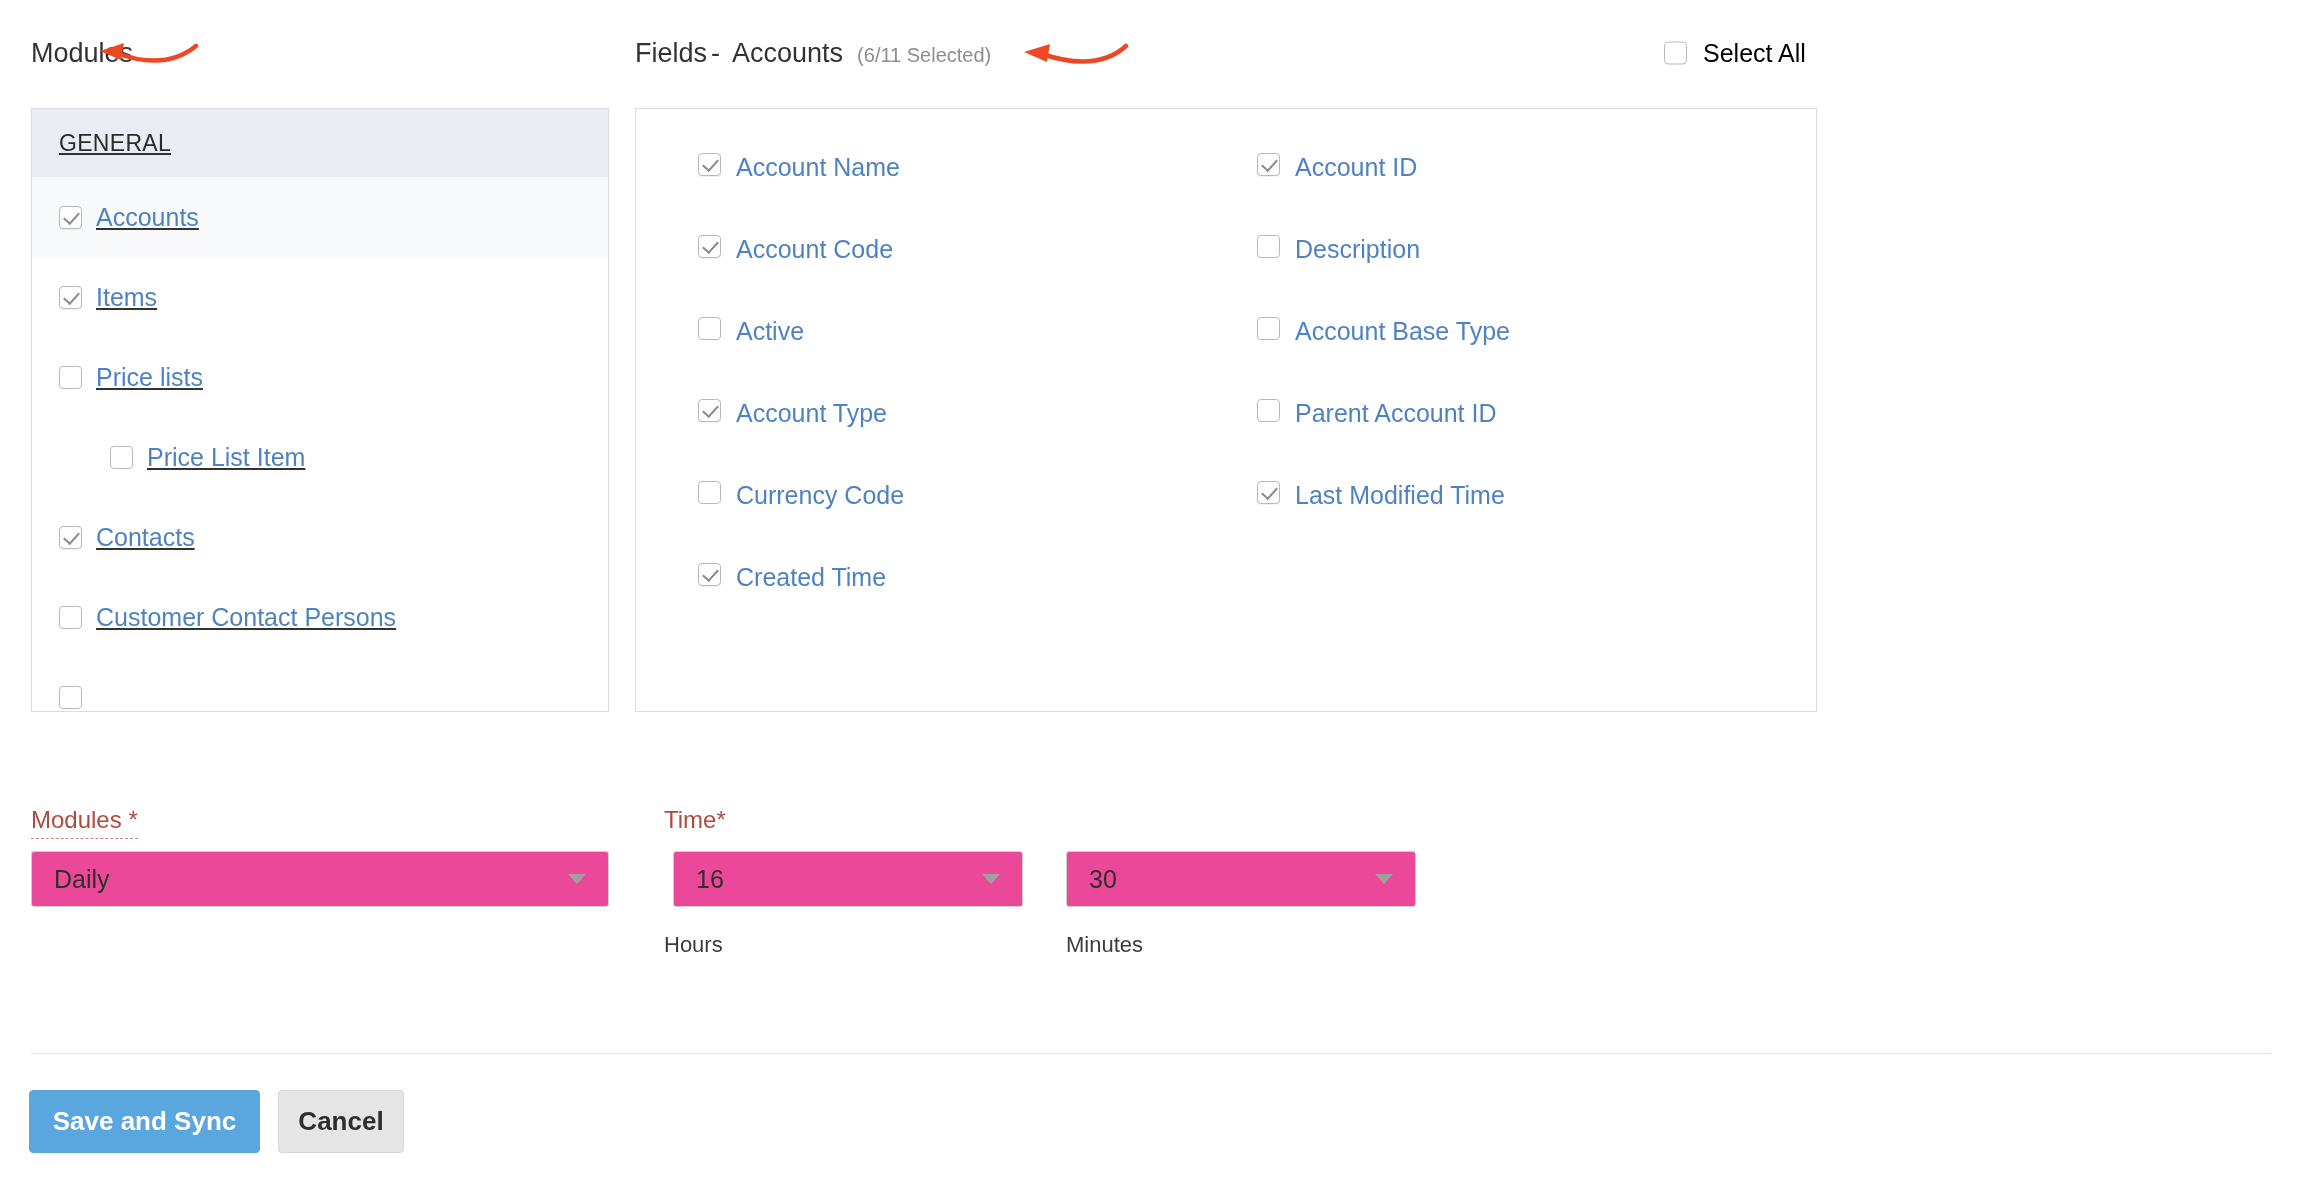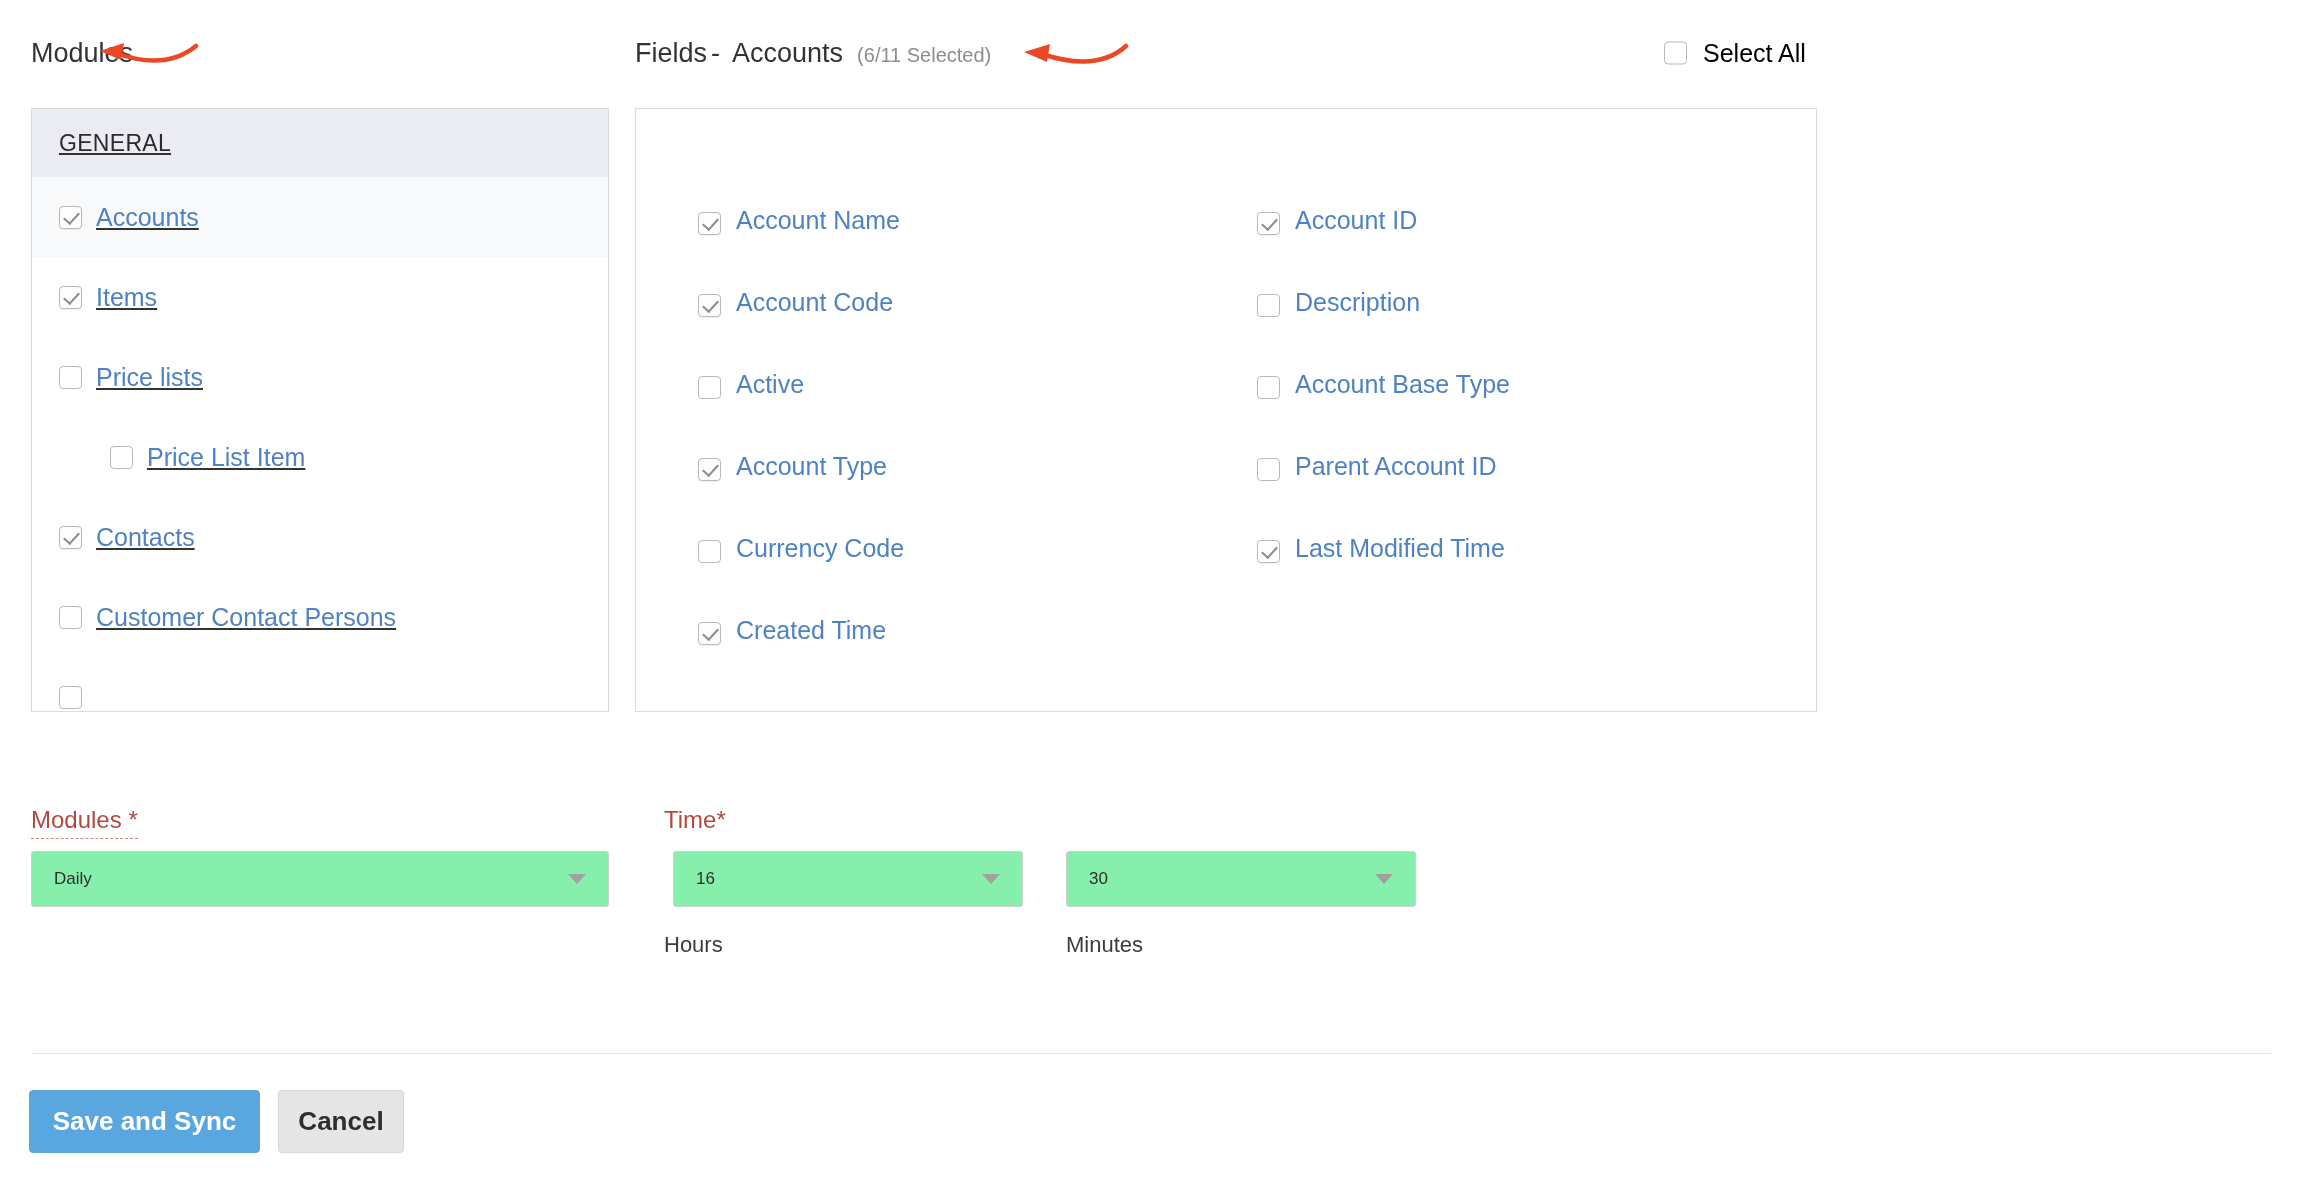--- a/index.html
+++ b/index.html
@@ -137,21 +137,21 @@
     position: absolute;
     left: 62px;
     top: 44px;
     right: 0;
     display: flex;
   }
   .fields-col { width: 590px; }
   .field-row {
     height: 82px;
     display: flex;
-    align-items: flex-end;
+    align-items: flex-start;
   }
   .field-row .f-label {
     margin-left: 15px;
     font-size: 25px;
     color: #4e82c2;
     white-space: nowrap;
   }
 
   
   .form-label {
@@ -165,26 +165,26 @@
     top: 806px;
     border-bottom: 1px dashed #c08a82;
     padding-bottom: 4px;
   }
   #time-label { left: 664px; top: 806px; }
 
   .select-box {
     position: absolute;
     border: 1px solid #cfcfcf;
     border-radius: 3px;
-    background: #86efac;
+    background: #ec4899;
     box-sizing: border-box;
     display: flex;
     align-items: center;
     padding-left: 22px;
-    font-size: 17px;
+    font-size: 25px;
     color: #2e2e2e;
     height: 56px;
   }
   .select-box .caret {
     position: absolute;
     right: 22px;
     top: 50%;
     transform: translateY(-50%);
     width: 0;
     height: 0;

